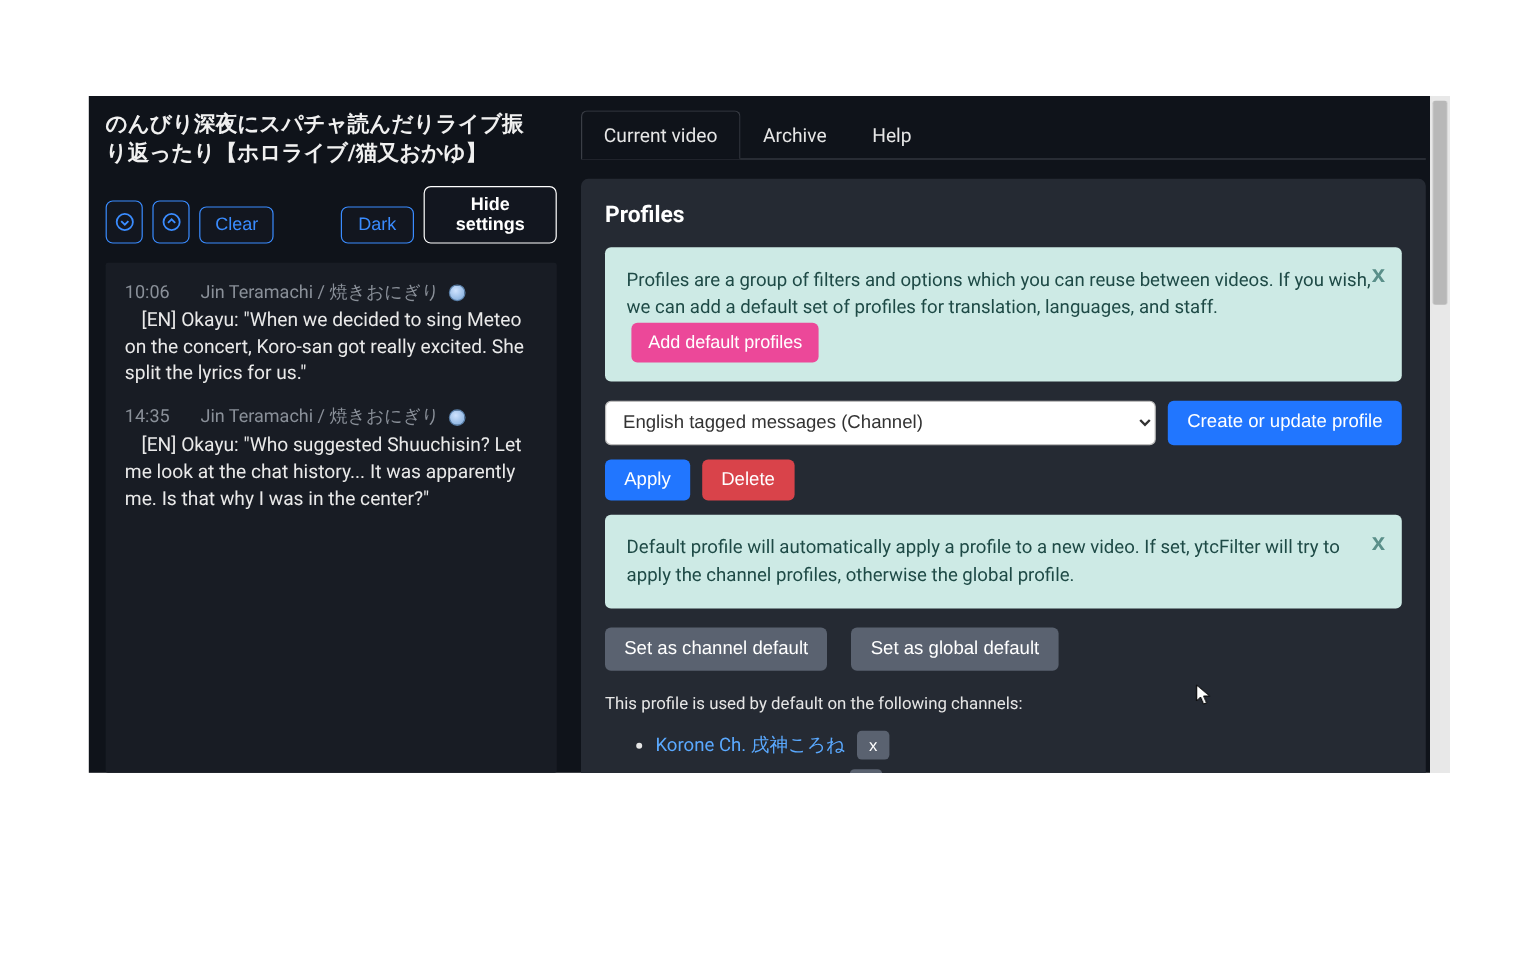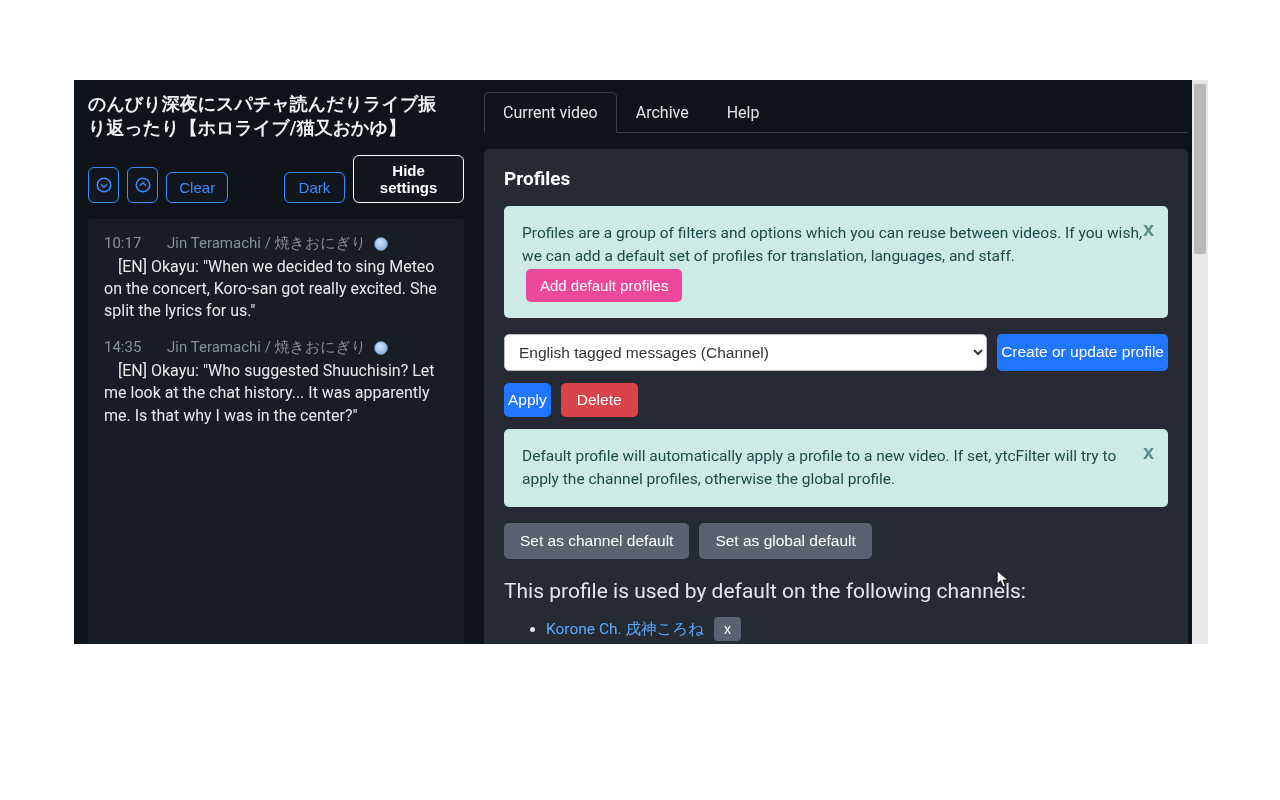--- a/index.html
+++ b/index.html
@@ -190,21 +190,21 @@
     border: 1px solid #bcbcbc;
     border-radius: 5px;
     padding: 8px 10px;
     font-size: 15.5px;
   }
   .btn-blue {
     background: #2176ff;
     color: #fff;
     border: none;
     border-radius: 5px;
-    padding: 8px 4px;
+    padding: 8px 16px;
     font-size: 15.5px;
     cursor: pointer;
   }
   .btn-red {
     background: #d9434a;
     color: #fff;
     border: none;
     border-radius: 5px;
     padding: 8px 16px;
     font-size: 15.5px;
@@ -212,24 +212,24 @@
   }
   .btn-gray {
     background: #5a6270;
     color: #fff;
     border: none;
     border-radius: 5px;
     padding: 9px 16px;
     font-size: 15.5px;
     cursor: pointer;
   }
-  .default-row { display: flex; gap: 10px; margin-bottom: 20px; }
+  .default-row { display: flex; gap: 20px; margin-bottom: 20px; }
   .default-text {
     color: #e6e6e6;
-    font-size: 21px;
+    font-size: 14px;
     margin-bottom: 14px;
   }
   ul.channel-list {
     list-style: disc;
     padding-left: 42px;
     color: #e6e6e6;
   }
   ul.channel-list li { margin-bottom: 8px; font-size: 15.5px; }
   ul.channel-list a { color: #5aa9ff; text-decoration: none; }
   .btn-gray-sm {
@@ -287,21 +287,21 @@
           </svg>
       </button>
       <button class="btn btn-outline-blue">Clear</button>
       <div class="spacer-gap"></div>
       <button class="btn btn-dark">Dark</button>
       <button class="btn btn-hide">Hide settings</button>
     </div>
     <div class="chat-box">
       <div class="msg">
         <div class="msg-head">
-          <span class="msg-time">10:17</span>
+          <span class="msg-time">10:06</span>
           <span class="msg-author">Jin Teramachi / 焼きおにぎり</span>
           <span class="msg-badge"></span>
         </div>
         <div class="msg-body">[EN] Okayu: "When we decided to sing Meteo on the concert, Koro-san got really excited. She split the lyrics for us."</div>
       </div>
       <div class="msg">
         <div class="msg-head">
           <span class="msg-time">14:35</span>
           <span class="msg-author">Jin Teramachi / 焼きおにぎり</span>
           <span class="msg-badge"></span>

